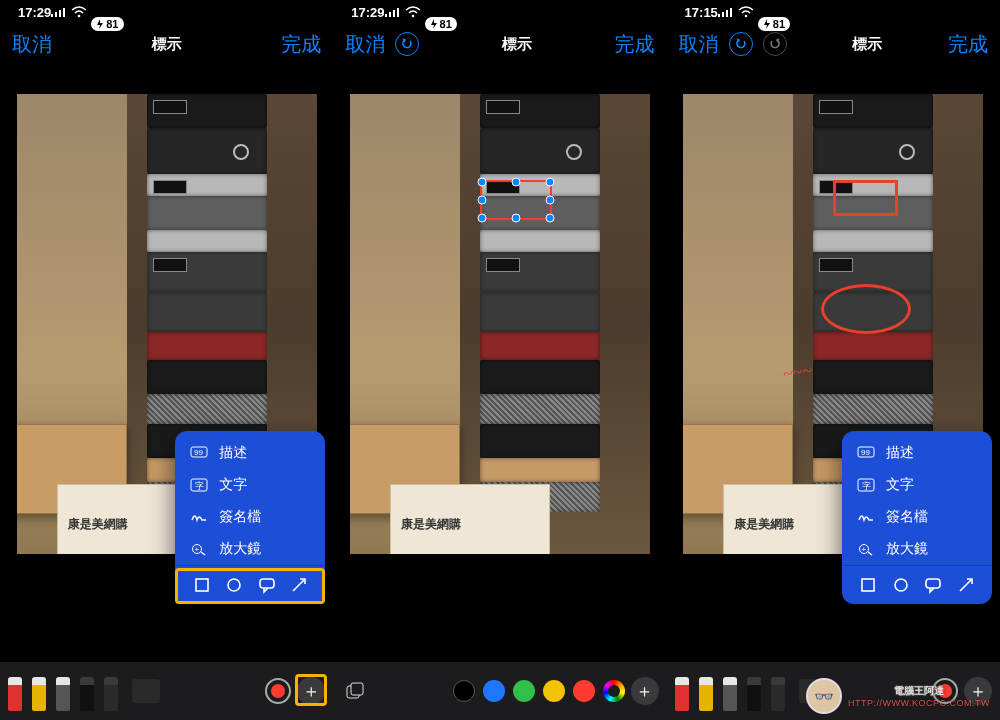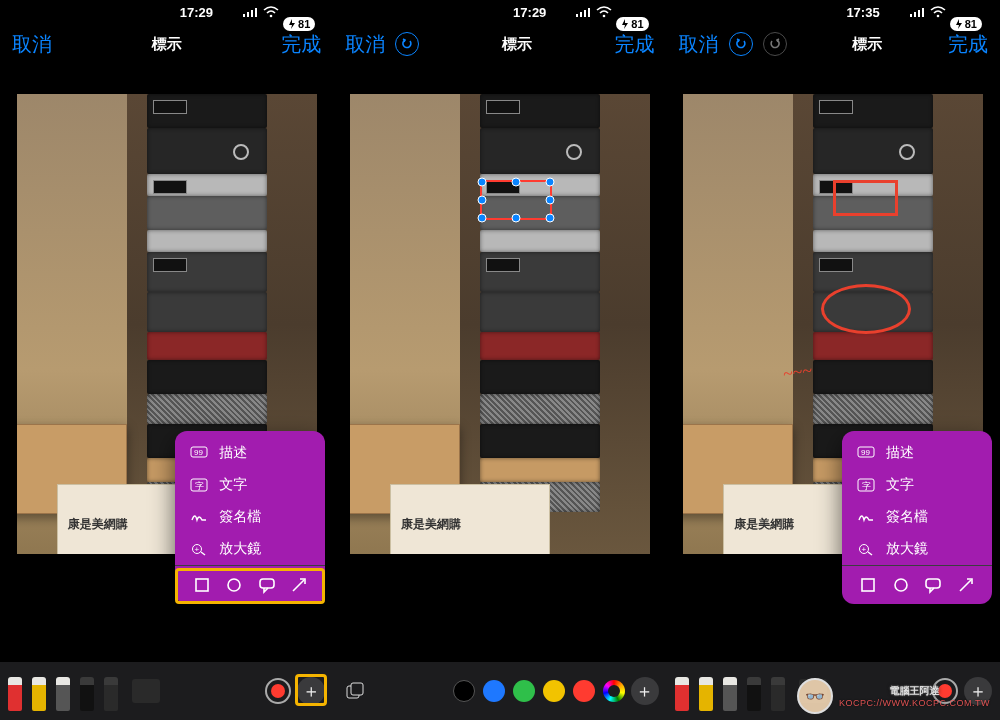--- a/index.html
+++ b/index.html
@@ -19,26 +19,25 @@
     position: relative;
     display: flex;
     flex-direction: column;
     overflow: hidden;
   }
   
   .statusbar {
     height: 24px;
     display: flex;
     align-items: center;
-    justify-content: flex-end;
+    justify-content: flex-start;
     padding: 0 18px;
     color: #fff;
     font-size: 13px;
     font-weight: 600;
-    gap: 30px;
   }
   .status-right { display: flex; align-items: center; gap: 4px; }
   .signal-icon, .wifi-icon, .battery-badge { display:flex; align-items:center; }
   .battery-badge {
     background:#fff; border-radius:9px; padding:1px 5px; color:#000; font-size:11px; font-weight:700;
     display:flex; align-items:center; gap:2px;margin-top:24px;
   }
   
   .navbar {
     height: 40px;
@@ -100,21 +99,21 @@
   
   .anno-rect { position:absolute; border:3px solid #e9402d; }
   .anno-oval { position:absolute; border:3px solid #e9402d; border-radius:50%; }
   .scribble { position:absolute; color:#e9402d; font-family:cursive; font-size:18px; transform:rotate(-8deg);}
   
   .popup {
     position:absolute;
     right:8px;
     bottom:58px;
     width:150px;
-    background:#a21caf;
+    background:#1d4ed8;
     border-radius:12px;
     padding:6px 0;
     box-shadow:0 8px 24px rgba(0,0,0,.6);
     margin-left:11px;
   }
   .popup-row {
     display:flex; align-items:center; gap:10px;
     padding:7px 14px;
     color:#fff; font-size:14px;
   }
@@ -428,21 +427,21 @@
       <div class="color-dot" style="background:#f2c300"></div>
       <div class="color-dot" style="background:#ff3b30"></div>
       <div class="color-dot picker"></div>
     </div>
     <div class="plus-btn">＋</div>
   </div>
 </div>
 
 <div class="phone">
   <div class="statusbar">
-    <span>17:35</span>
+    <span>17:15</span>
     <div class="status-right">
       <span class="signal-icon">
           <svg width="16" height="10">
             <rect x="0" y="7" width="2" height="3" fill="#fff"></rect>
             <rect x="4" y="5" width="2" height="5" fill="#fff"></rect>
             <rect x="8" y="3" width="2" height="7" fill="#fff"></rect>
             <rect x="12" y="1" width="2" height="9" fill="#fff"></rect>
           </svg>
         </span>
       <span class="wifi-icon">
@@ -599,15 +598,15 @@
         <div class="inner"></div>
       </div>
     <div class="plus-btn">＋</div>
   </div>
 </div>
 
 <div class="watermark">
   <div class="wm-face"></div>
   <div class="wm-text">
     <div class="wm-line1">電腦王阿達</div>
-    <div class="wm-line2">KOCPC://WWW.KOCPC.COM.TW</div>
+    <div class="wm-line2">HTTP://WWW.KOCPC.COM.TW</div>
   </div>
 </div>
 
 </body></html>

